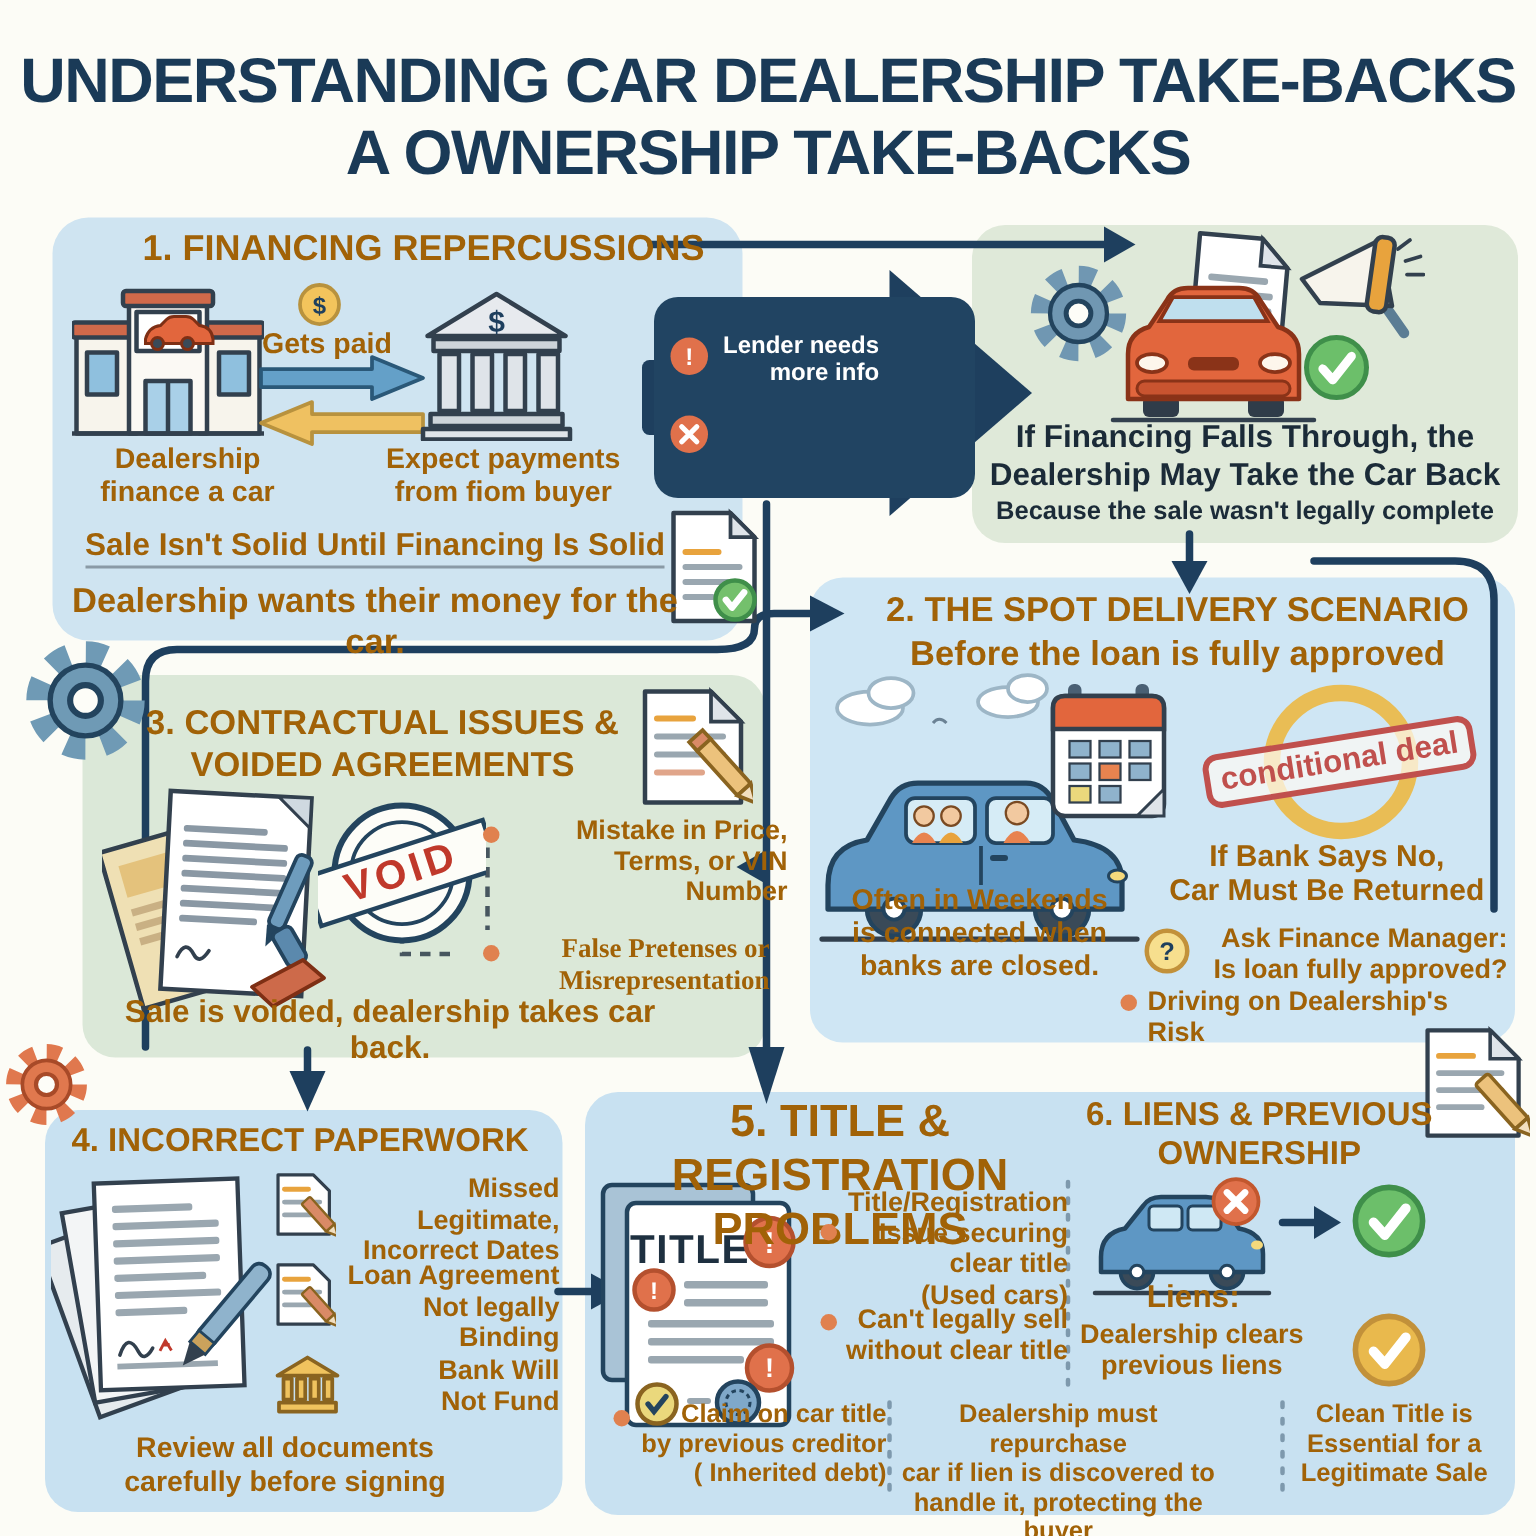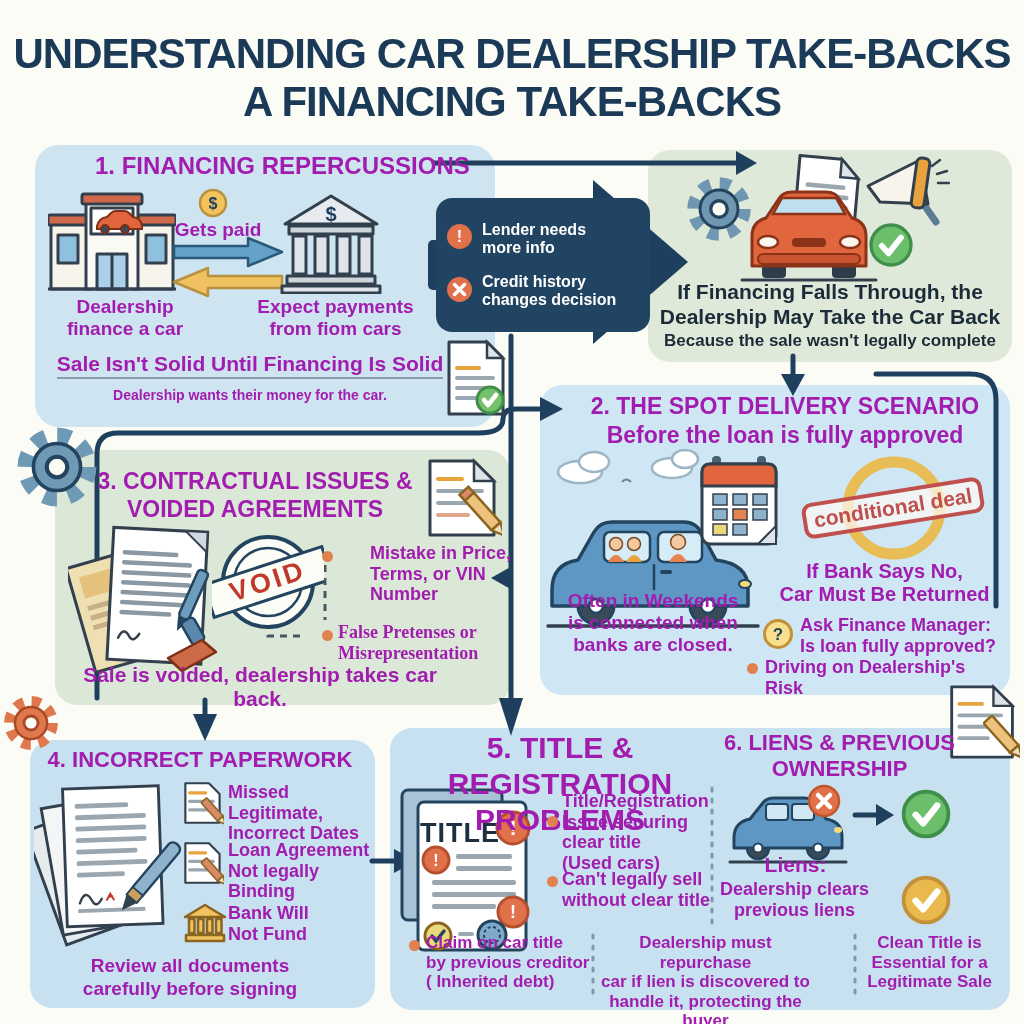--- a/index.html
+++ b/index.html
@@ -1,22 +1,22 @@
 <!DOCTYPE html>
 <html><head>
 <meta charset="utf-8">
 <style>
   html,body{margin:0;padding:0;}
   body{width:1024px;height:1024px;position:relative;overflow:hidden;background:#fcfcf6;
        font-family:"Liberation Sans",sans-serif;}
   .panel{position:absolute;border-radius:24px;z-index:1;}
   .overlay{position:absolute;left:0;top:0;width:1024px;height:1024px;z-index:5;pointer-events:none;}
   .ic{position:absolute;line-height:0;z-index:6;}
-  .t{position:absolute;font-weight:bold;color:#a21caf;z-index:7;}
-  .ml{white-space:pre-line;}
+  .t{position:absolute;font-weight:bold;color:#a16207;z-index:7;}
+  .ml{white-space:pre-line;text-align:right;}
   .ctr{text-align:center;}
   .dot{position:absolute;width:11px;height:11px;border-radius:50%;background:#e0814f;z-index:7;}
   .navy{color:#1a3a57;}
   svg text{font-family:"Liberation Sans",sans-serif;font-weight:bold;}
   .callout{position:absolute;left:436px;top:198px;width:214px;height:134px;background:#214462;
            border-radius:16px;z-index:6;display:flex;flex-direction:column;justify-content:space-evenly;
            padding:6px 10px;box-sizing:border-box;}
   .c-row{display:flex;align-items:center;gap:9px;}
   .c-tx{color:#fff;font-weight:bold;font-size:16px;line-height:1.12;}
   .stampLabel{position:absolute;left:802px;top:490px;width:182px;text-align:center;z-index:8;
@@ -65,21 +65,21 @@
   </g>
   <polygon points="254,576 254,592 269,584" fill="#47565f"></polygon>
   <g stroke="#7e99ad" stroke-width="3" fill="none" stroke-dasharray="3 8" stroke-linecap="round">
     <path d="M712,788 V926"></path>
     <path d="M593,935 V998"></path>
     <path d="M855,935 V998"></path>
   </g>
 </svg>
 
 <div class="t ctr navy" style="left:0;top:30px;width:1024px;font-size:42px;letter-spacing:-1px;">UNDERSTANDING CAR DEALERSHIP TAKE-BACKS</div>
-<div class="t ctr navy" style="left:0;top:78px;width:1024px;font-size:42px;letter-spacing:-1px;">A FINANCING TAKE-BACKS</div>
+<div class="t ctr navy" style="left:0;top:78px;width:1024px;font-size:42px;letter-spacing:-1px;">A OWNERSHIP TAKE-BACKS</div>
 
 <div class="t" style="left:95px;top:152px;font-size:24px;">1. FINANCING REPERCUSSIONS</div>
 
 <div class="ic" style="left:48px;top:190px;">
   <svg width="128" height="108" viewBox="0 0 128 108">
     <g stroke="#32404e" stroke-width="3" stroke-linejoin="round">
       <rect x="3" y="33" width="40" height="66" fill="#f7f4ec"></rect>
       <rect x="85" y="33" width="40" height="66" fill="#f7f4ec"></rect>
       <rect x="0" y="25" width="46" height="10" rx="2" fill="#d0694a"></rect>
       <rect x="82" y="25" width="46" height="10" rx="2" fill="#d0694a"></rect>
@@ -127,26 +127,26 @@
       <rect x="7" y="84" width="88" height="8" fill="#cdd4da"></rect>
       <rect x="2" y="94" width="98" height="7" fill="#dfe4e9"></rect>
     </g>
     <text x="51" y="29" text-anchor="middle" font-size="20" fill="#1e3f5e">$</text>
   </svg>
 </div>
 
 <div class="t ctr ml" style="left:50px;top:296px;width:150px;font-size:19px;line-height:1.15;">Dealership
 finance a car</div>
 <div class="t ctr ml" style="left:248px;top:296px;width:175px;font-size:19px;line-height:1.15;">Expect payments
-from fiom cars</div>
+from fiom buyer</div>
 
 <div class="t ctr" style="left:40px;top:352px;width:420px;font-size:21px;">
   <span class="uline">Sale Isn't Solid Until Financing Is Solid</span>
 </div>
-<div class="t ctr" style="left:40px;top:387px;width:420px;font-size:14px;">Dealership wants their money for the car.</div>
+<div class="t ctr" style="left:40px;top:387px;width:420px;font-size:23px;">Dealership wants their money for the car.</div>
 
 <div class="ic" style="left:445px;top:338px;">
   <svg width="62" height="80" viewBox="0 0 62 80">
     <path d="M4,4 H42 L58,20 V76 H4 Z" fill="#fff" stroke="#32404e" stroke-width="3" stroke-linejoin="round"></path>
     <path d="M42,4 V20 H58 Z" fill="#dfe4e9" stroke="#32404e" stroke-width="2.5"></path>
     <g stroke-linecap="round">
       <line x1="12" y1="30" x2="34" y2="30" stroke="#e8a33d" stroke-width="4"></line>
       <line x1="12" y1="40" x2="48" y2="40" stroke="#9aa7b0" stroke-width="4"></line>
       <line x1="12" y1="50" x2="48" y2="50" stroke="#9aa7b0" stroke-width="4"></line>
       <line x1="12" y1="60" x2="30" y2="60" stroke="#9aa7b0" stroke-width="4"></line>
@@ -167,22 +167,20 @@
     <div class="c-tx ml">Lender needs
 more info</div>
   </div>
   <div class="c-row">
     <span>
       <svg width="27" height="27" viewBox="0 0 27 27">
           <circle cx="13.5" cy="13.5" r="12.5" fill="#e0714b"></circle>
       <path d="M8.5,8.5 L18.5,18.5 M18.5,8.5 L8.5,18.5" stroke="#fff" stroke-width="3.5" stroke-linecap="round"></path>
         </svg>
     </span>
-    <div class="c-tx ml">Credit history
-changes decision</div>
   </div>
 </div>
 
 <div class="ic" style="left:686px;top:176px;">
   <svg width="66" height="66" viewBox="-40 -40 80 80">
     <circle r="30" fill="none" stroke="#7097b2" stroke-width="17" stroke-dasharray="12.5 11.06"></circle>
     <circle r="23" fill="#7097b2" stroke="#23445e" stroke-width="3.5"></circle>
     <circle r="10" fill="#fdfdf8" stroke="#23445e" stroke-width="4"></circle>
   </svg>
 </div>

